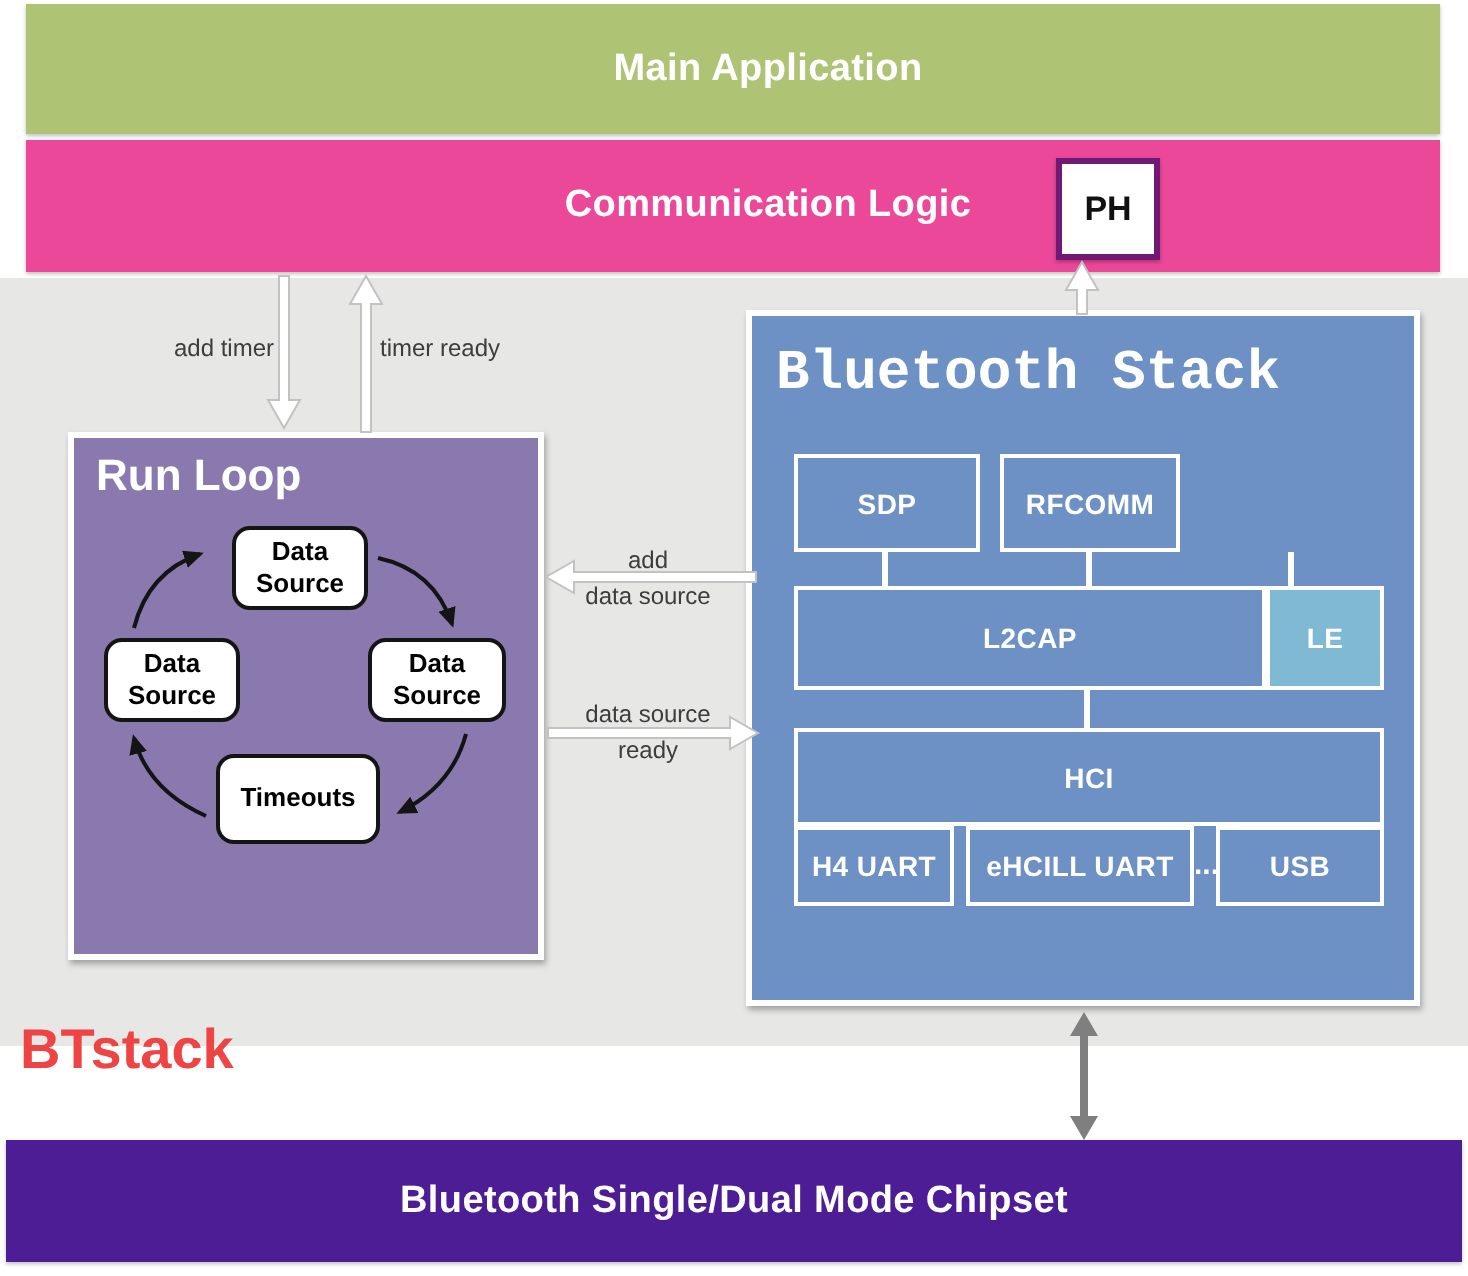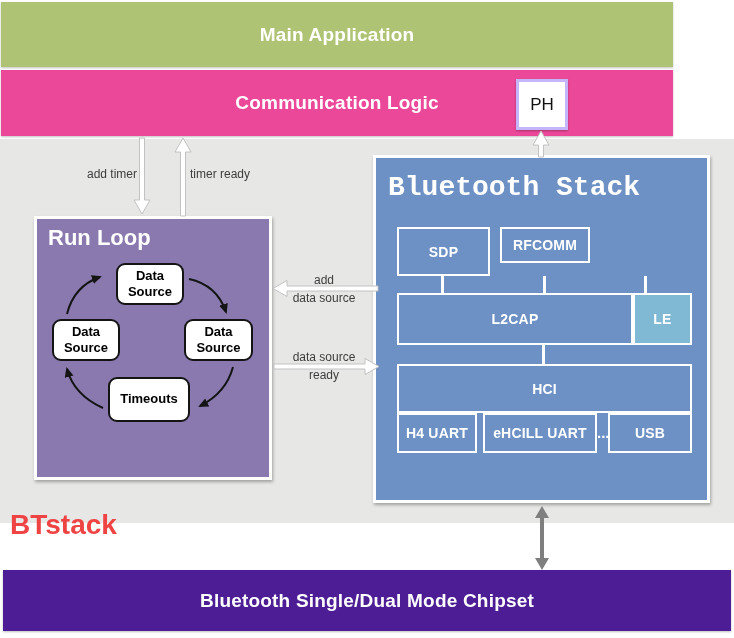--- a/index.html
+++ b/index.html
@@ -1,28 +1,28 @@
 <!DOCTYPE html>
 <html><head>
 <meta charset="utf-8">
 <style>
   html,body{margin:0;padding:0;background:#ffffff;}
   #canvas{
     position:relative;width:734px;height:638px;background:#ffffff;
     font-family:"Liberation Sans",sans-serif;overflow:hidden;
   }
-  .bar{position:absolute;left:1px;width:672px;display:flex;align-items:center;justify-content:center;
-       box-shadow:0 1px 2px rgba(0,0,0,0.25);}
+  .bar{position:absolute;left:13px;width:672px;display:flex;align-items:center;justify-content:center;
+       box-shadow:0 1px 2px rgba(0,0,0,0.25);padding-left:35px;}
   .bar-title{color:#ffffff;font-size:19px;font-weight:bold;letter-spacing:0.2px;}
   #main-app-bar{top:2px;height:65px;background:#afc374;}
   #comm-logic-bar{top:70px;height:66px;background:#ec4899;}
   #ph-box{
     position:absolute;left:515px;top:9px;width:52px;height:51px;box-sizing:border-box;
-    background:#ffffff;border:3px solid #c4b5fd;display:flex;align-items:center;justify-content:center;
-    font-size:17px;color:#111;font-weight:400;box-shadow:0 1px 2px rgba(0,0,0,0.3);
+    background:#ffffff;border:3px solid #701a75;display:flex;align-items:center;justify-content:center;
+    font-size:17px;color:#111;font-weight:700;box-shadow:0 1px 2px rgba(0,0,0,0.3);
   }
   #btstack-area{position:absolute;left:0;top:139px;width:734px;height:384px;background:#e7e7e6;}
   #btstack-label{position:absolute;left:10px;top:509px;font-size:28px;font-weight:600;color:#ef4444;}
 
   
   #run-loop{
     position:absolute;left:34px;top:216px;width:238px;height:264px;box-sizing:border-box;
     background:#8979ae;border:3px solid #ffffff;box-shadow:1px 2px 3px rgba(0,0,0,0.3);
   }
   #run-loop-title{position:absolute;left:11px;top:6px;color:#ffffff;font-size:22px;font-weight:bold;}
@@ -44,21 +44,21 @@
   }
   #bt-stack-title{position:absolute;left:12px;top:14px;color:#ffffff;font-size:28px;font-weight:bold;font-family:Liberation Mono, monospace;}
   .bt-box{
     position:absolute;box-sizing:border-box;border:2px solid #ffffff;background:#6d91c4;
     display:flex;align-items:center;justify-content:center;
     color:#ffffff;font-size:14px;font-weight:bold;letter-spacing:0.2px;
   }
   .bt-box.light{background:#80b9d3;}
   .bt-conn{position:absolute;width:3px;background:#ffffff;}
   #bt-sdp{left:21px;top:69px;width:93px;height:49px;}
-  #bt-rfcomm{left:124px;top:69px;width:90px;height:36px;}
+  #bt-rfcomm{left:124px;top:69px;width:90px;height:49px;}
   #bt-att{left:223px;top:69px;width:93px;height:49px;}
   #conn-sdp{left:65px;top:118px;height:17px;}
   #conn-rfcomm{left:167px;top:118px;height:17px;}
   #conn-att{left:268px;top:118px;height:17px;}
   #bt-l2cap{left:21px;top:135px;width:236px;height:52px;}
   #bt-le{left:257px;top:135px;width:59px;height:52px;}
   #conn-hci{left:166px;top:187px;height:19px;}
   #bt-hci{left:21px;top:206px;width:295px;height:49px;}
   #bt-h4uart{left:21px;top:255px;width:80px;height:40px;}
   #bt-ehcill{left:107px;top:255px;width:114px;height:40px;}

